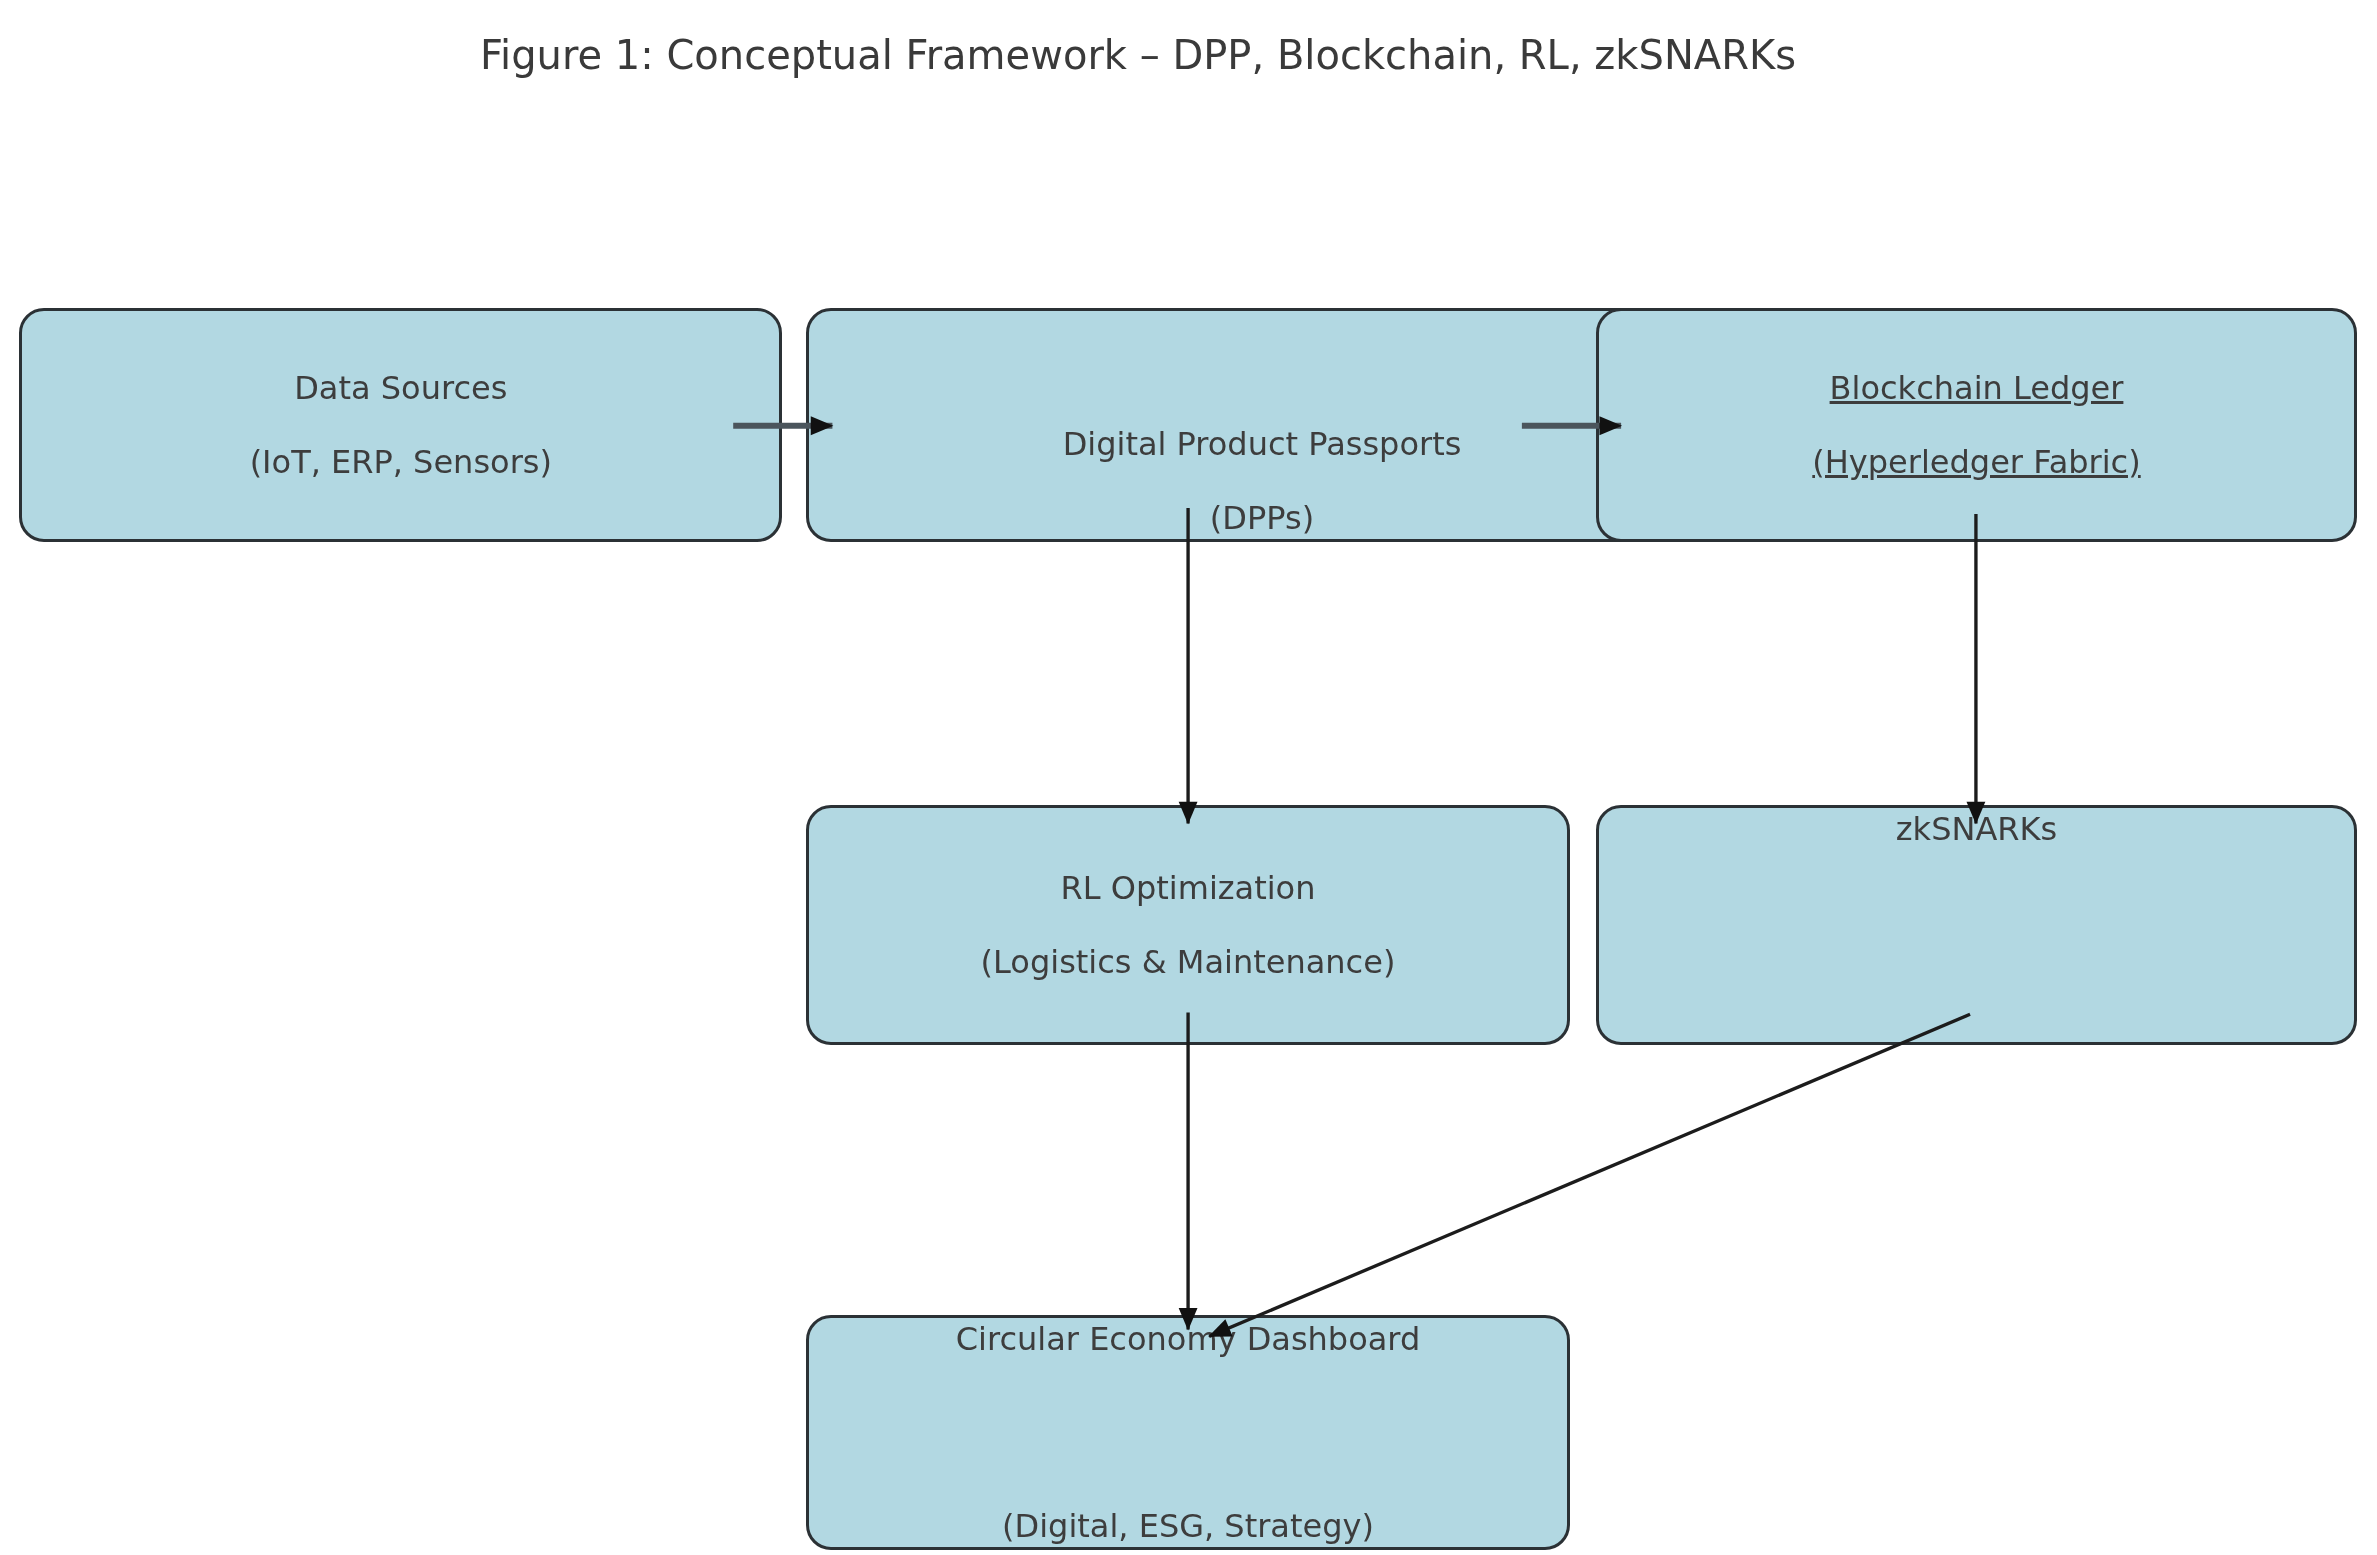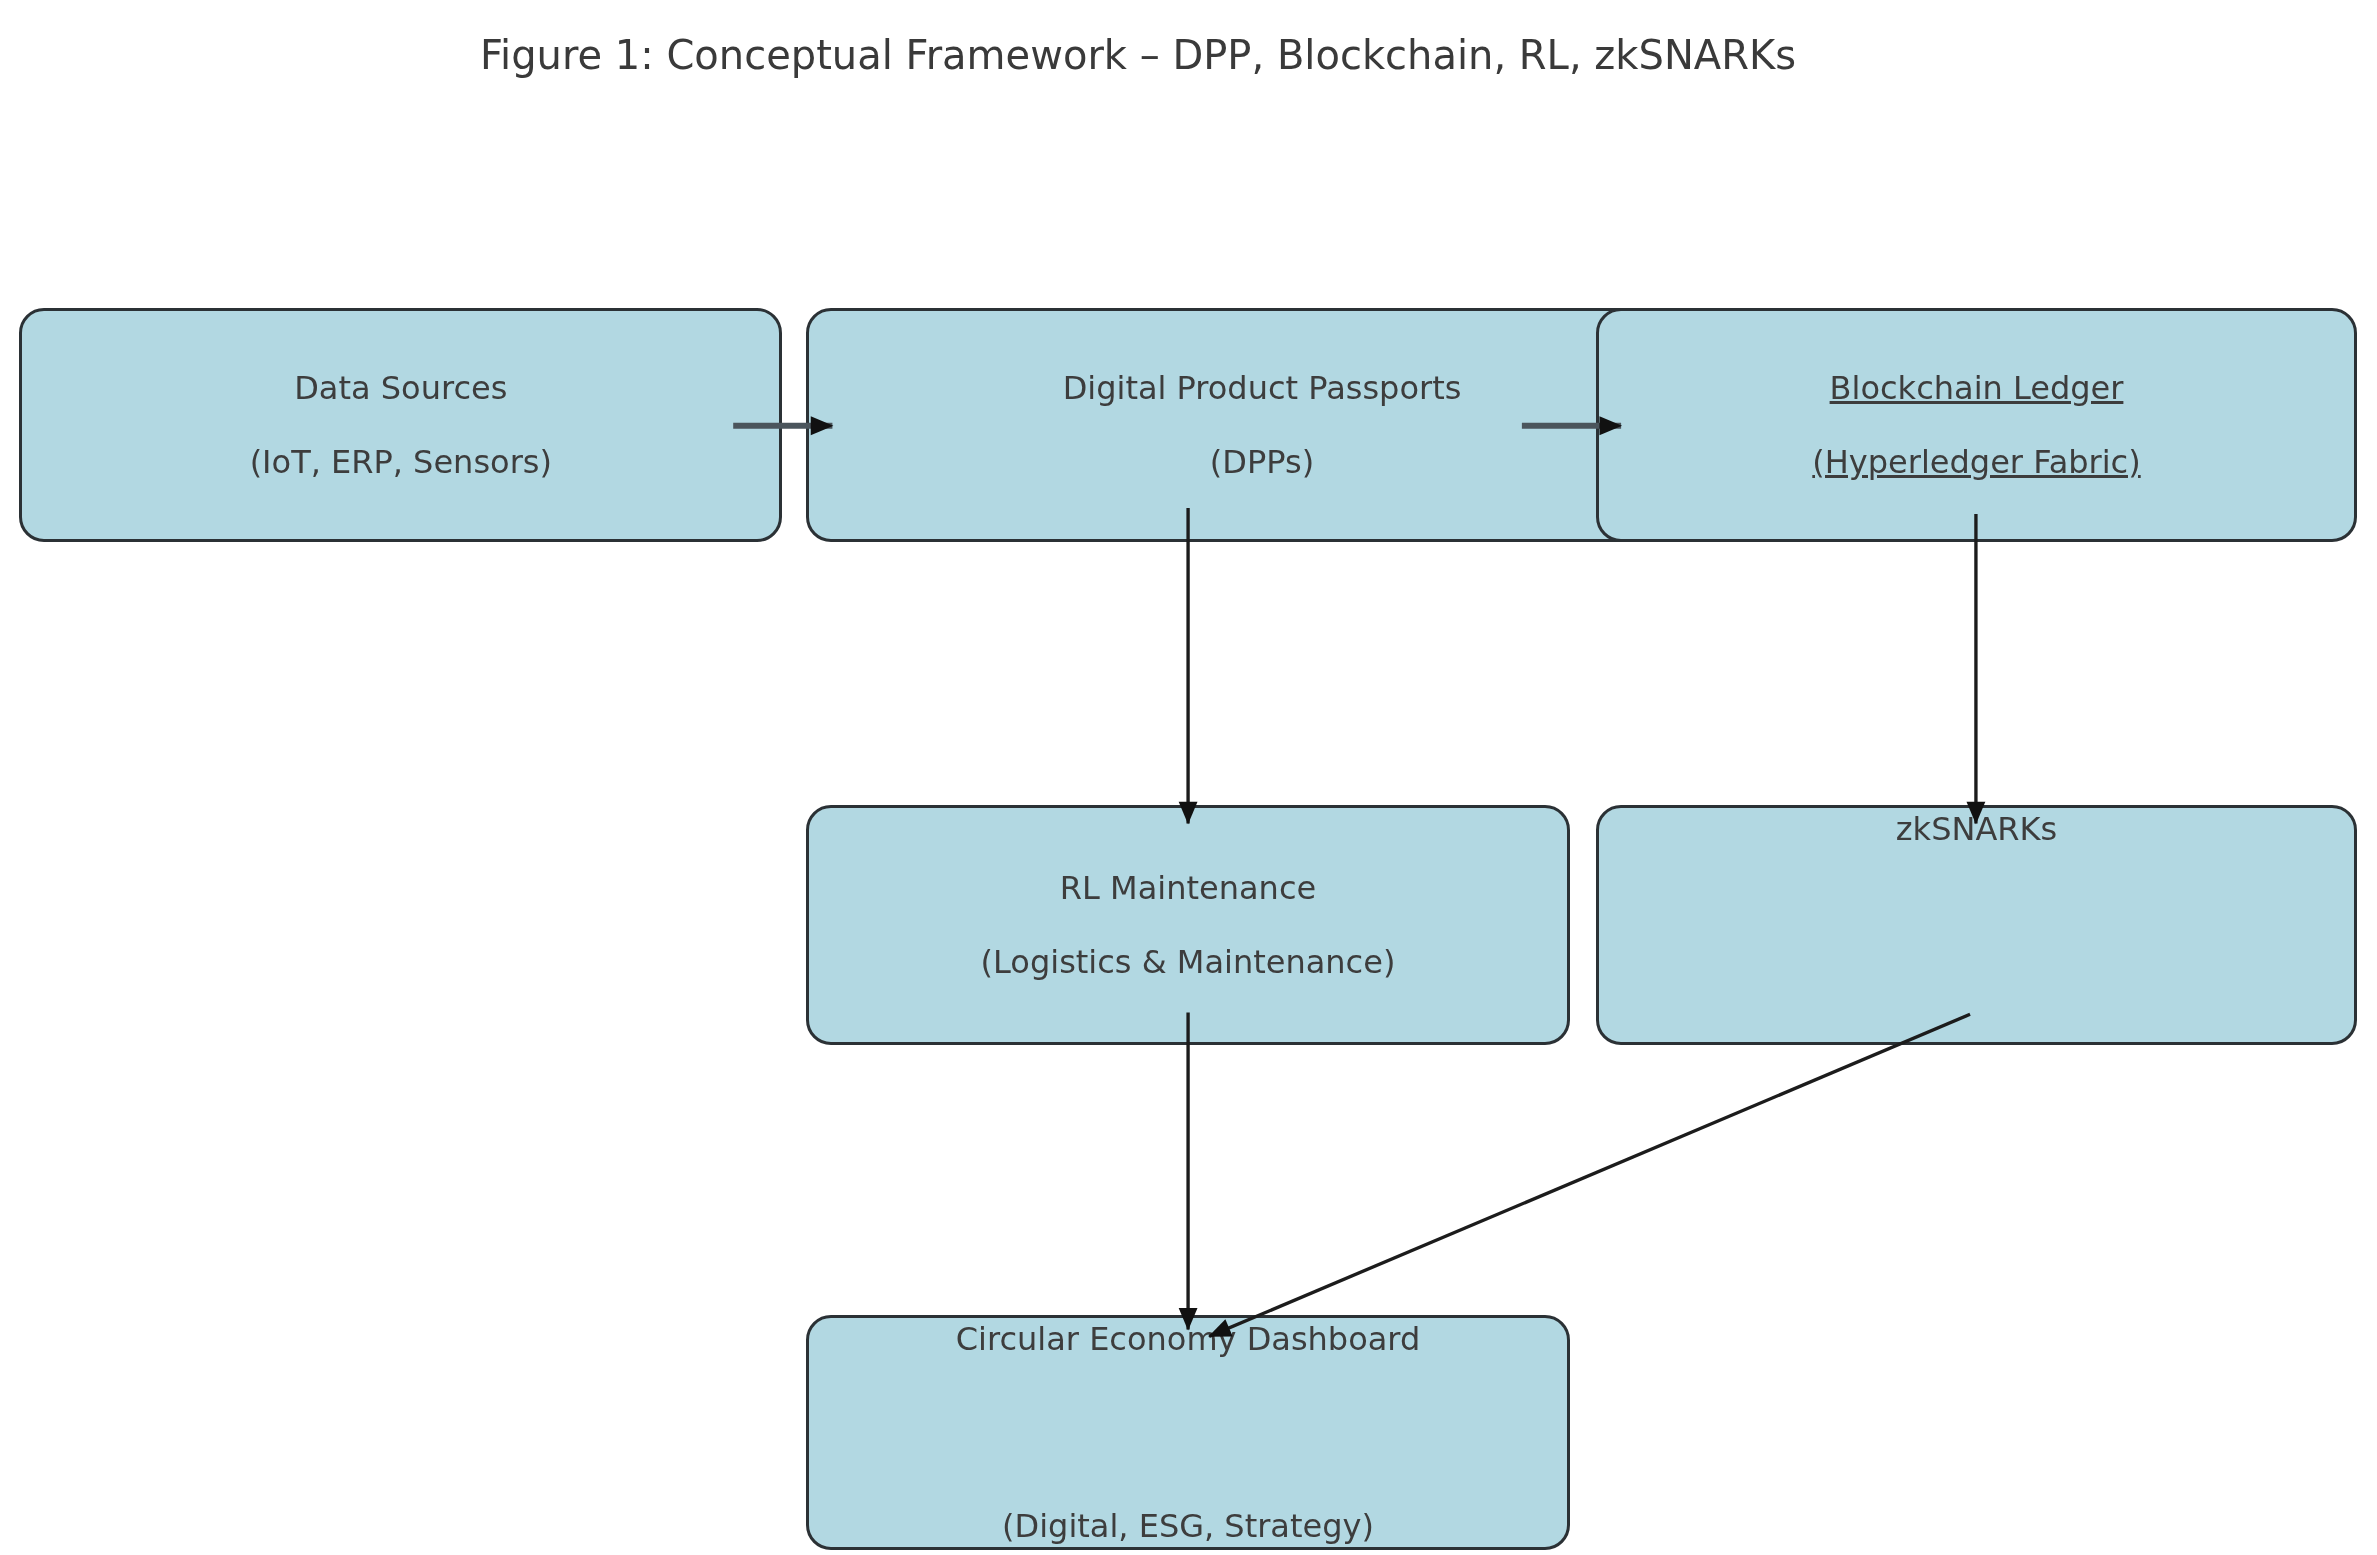--- a/index.html
+++ b/index.html
@@ -39,21 +39,21 @@
     justify-content: center;
     text-align: center;
     color: #3d3d3d;
     font-size: 32px;
     line-height: 1.32;
     z-index: 1;
     gap: 32px;
   }
   
   .node.data-sources { left: 19.3px;   top: 292px;  width: 763px; height: 234px; }
-  .node.dpp          { left: 806px;  top: 292px;  width: 912px; height: 234px; }
+  .node.dpp          { left: 806px;  top: 292px;  width: 912px; height: 234px; justify-content: flex-end; }
   .node.blockchain   { left: 1596px; top: 292px;  width: 761px; height: 234px; text-decoration: underline; }
   
   .node.rl           { left: 806px;  top: 789px;  width: 764px; height: 240px; }
   .node.zksnarks     { left: 1596px; top: 789px;  width: 761px; height: 240px; justify-content: space-between; }
   
   .node.dashboard    { left: 806px;  top: 1299px; width: 764px; height: 235px; justify-content: space-between; }
 
   svg.edges {
     position: absolute;
     left: 0;
@@ -80,21 +80,21 @@
     <div>Digital Product Passports</div>
     <div>(DPPs)</div>
   </div>
 
   <div class="node blockchain">
     <div>Blockchain Ledger</div>
     <div>(Hyperledger Fabric)</div>
   </div>
 
   <div class="node rl">
-    <div>RL Maintenance</div>
+    <div>RL Optimization</div>
     <div>(Logistics &amp; Maintenance)</div>
   </div>
 
   <div class="node zksnarks">
     <div>zkSNARKs</div>
   </div>
 
   <div class="node dashboard">
     <div>Circular Economy Dashboard</div>
     <div>(Digital, ESG, Strategy)</div>

